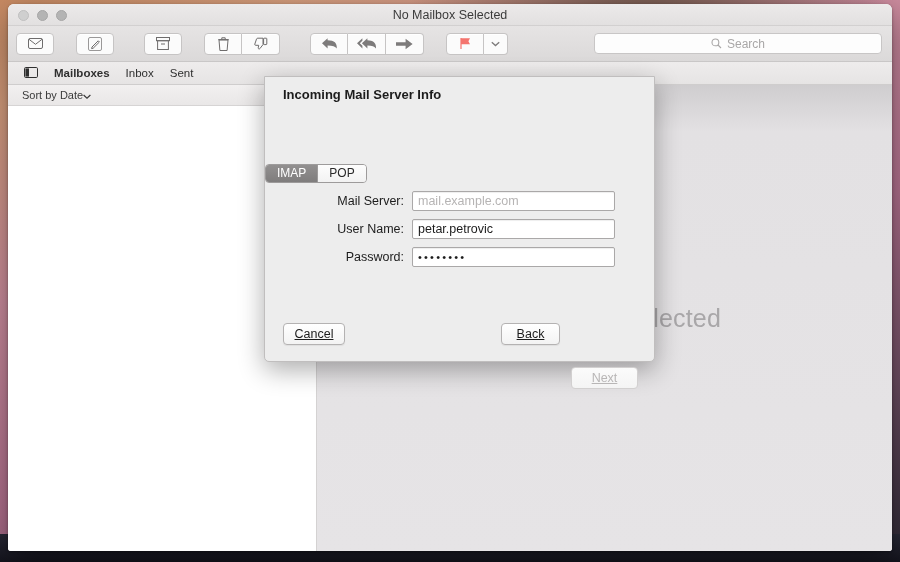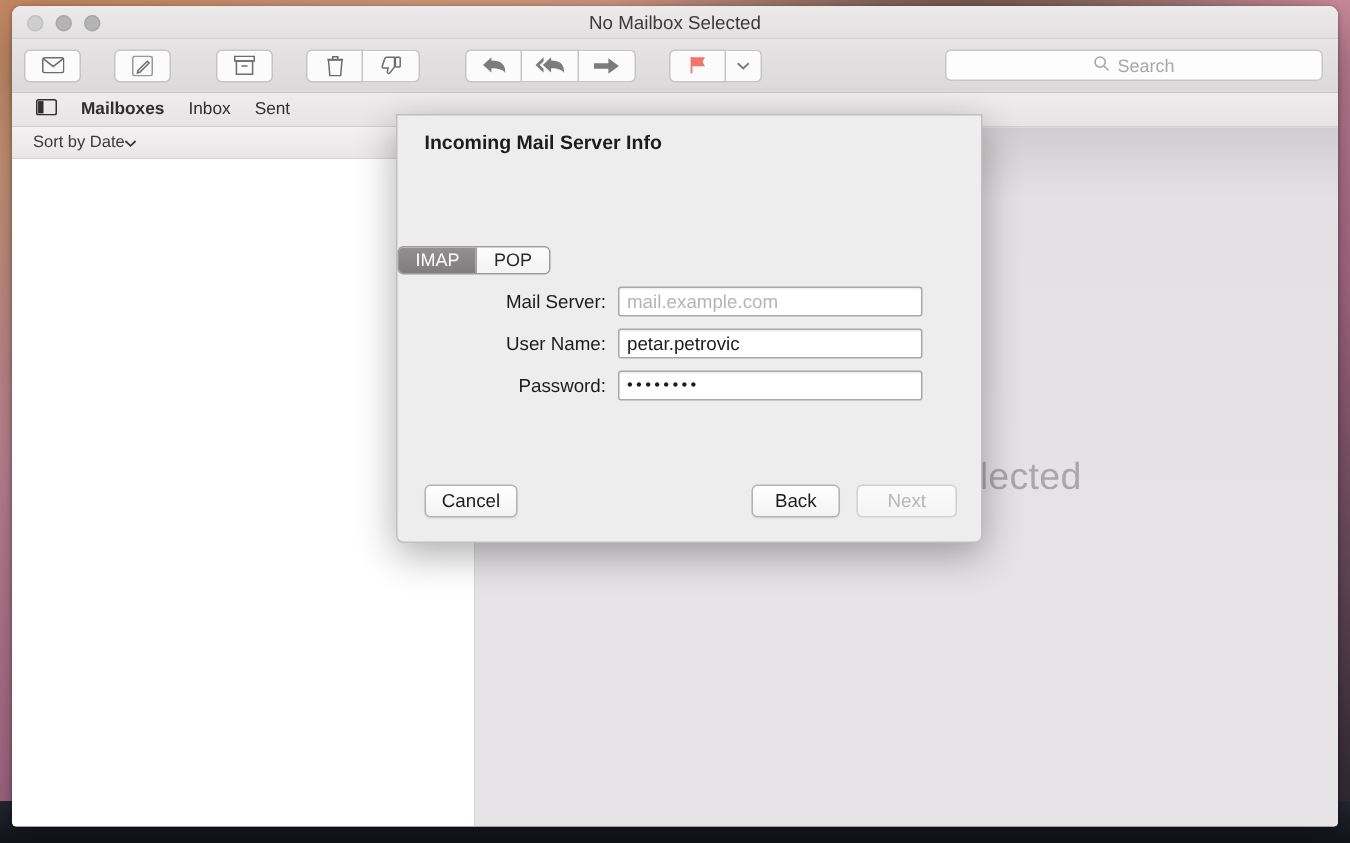--- a/index.html
+++ b/index.html
@@ -60,21 +60,21 @@
   }
   .tb-group .tb-btn + .tb-btn { border-left:none; }
   .tb-group .tb-btn:first-child { border-radius:4px 0 0 4px; }
   .tb-group .tb-btn:last-child  { border-radius:0 4px 4px 0; }
   .tb-group.single .tb-btn { border-radius:4px; }
   .tb-btn svg { display:block; }
   .gap-lg { margin-left:30px; }
   .gap-md { margin-left:22px; }
   .tb-btn.narrow { width:24px; }
 
-  #search-wrap { position:absolute; right:10px; top:7px; width:252px; }
+  #search-wrap { position:absolute; right:10px; top:7px; width:288px; }
   #search-field {
     width:100%; height:21px; border-radius:4px;
     background:#fdfdfd; border:1px solid #c8c6c6;
     display:flex; align-items:center; justify-content:center; gap:5px;
   }
   #search-placeholder { font-size:12px; color:#a9a7a7; }
 
   
   #mbbar {
     height:23px; flex:0 0 23px;
@@ -144,25 +144,26 @@
   .field.ph { color:#b6b4b4; }
   .dots { letter-spacing:2.2px; font-size:11px; color:#1c1c1c; }
 
   #sheet-buttons { position:absolute; left:0; bottom:16px; width:100%; height:22px; }
   .btn {
     position:absolute; height:22px; border-radius:4px;
     background:linear-gradient(180deg,#ffffff,#f3f3f3);
     border:1px solid #b4b2b2; font-size:12.5px; color:#1c1c1c;
     display:flex; align-items:center; justify-content:center;
     box-shadow:0 1px 1px rgba(0,0,0,.06);
+    text-decoration:underline;
   }
   #btn-cancel { left:18px; width:62px; }
   #btn-back   { left:236px; width:59px; }
   #btn-next   { left:306px; width:67px; color:#b8b6b6;
-                background:linear-gradient(180deg,#fbfbfb,#f4f4f4); border-color:#d2d0d0; box-shadow:none; }
+                background:linear-gradient(180deg,#fbfbfb,#f4f4f4); border-color:#d2d0d0; box-shadow:none;margin-top:44px; }
 </style>
 </head>
 <body>
 
 <div id="desk-bottom"></div>
 
 <div id="window">
 
   <div id="titlebar">
     <div id="lights">

